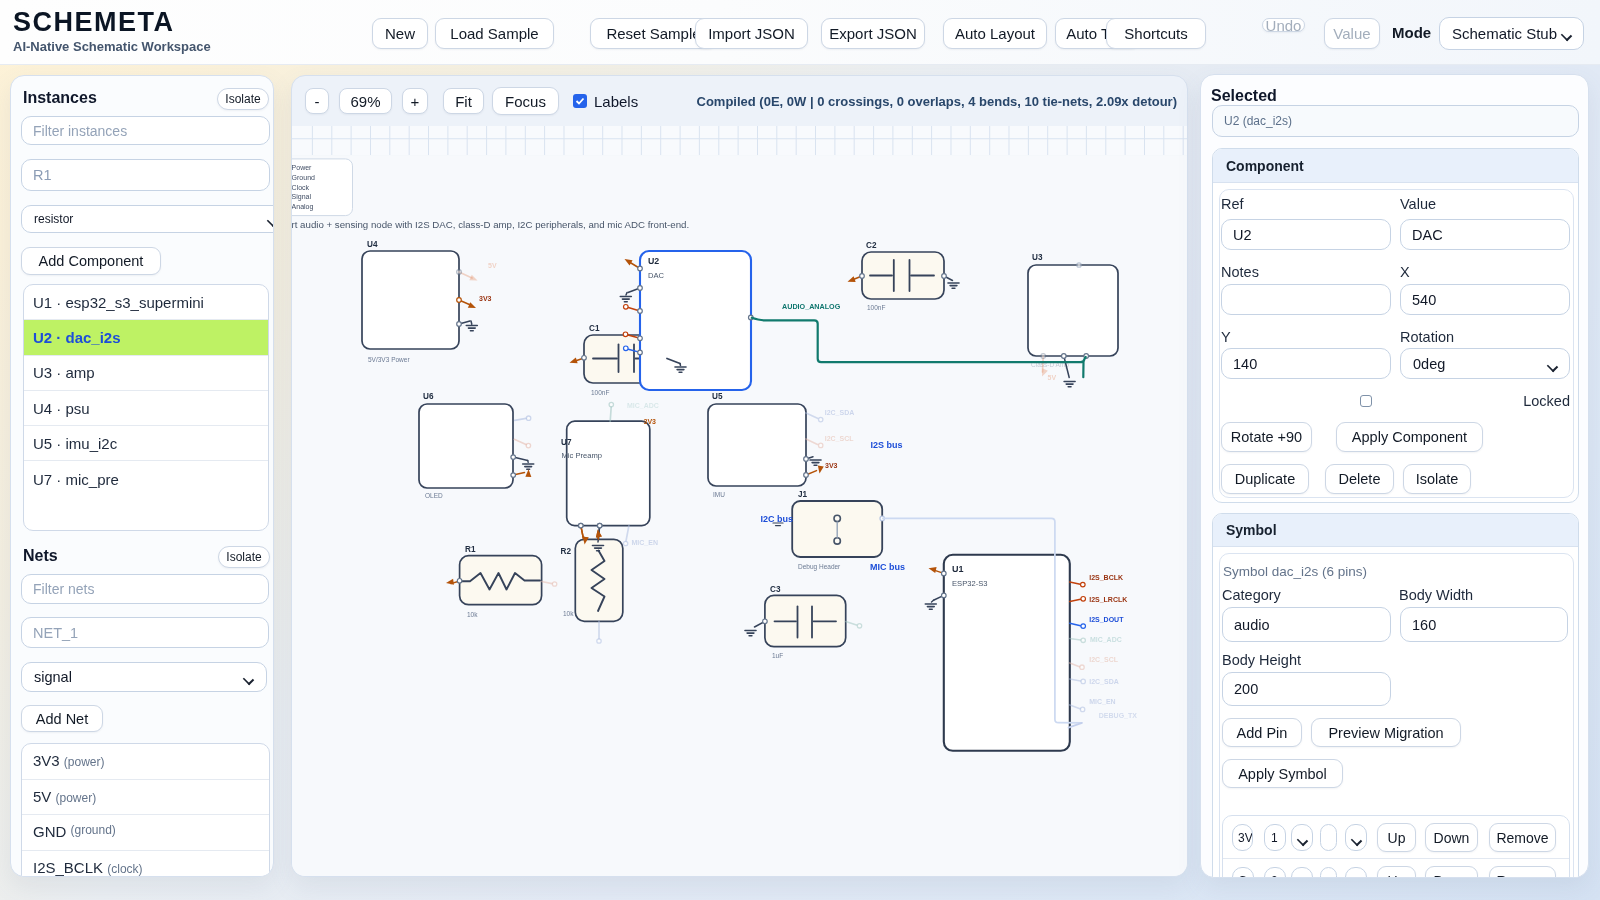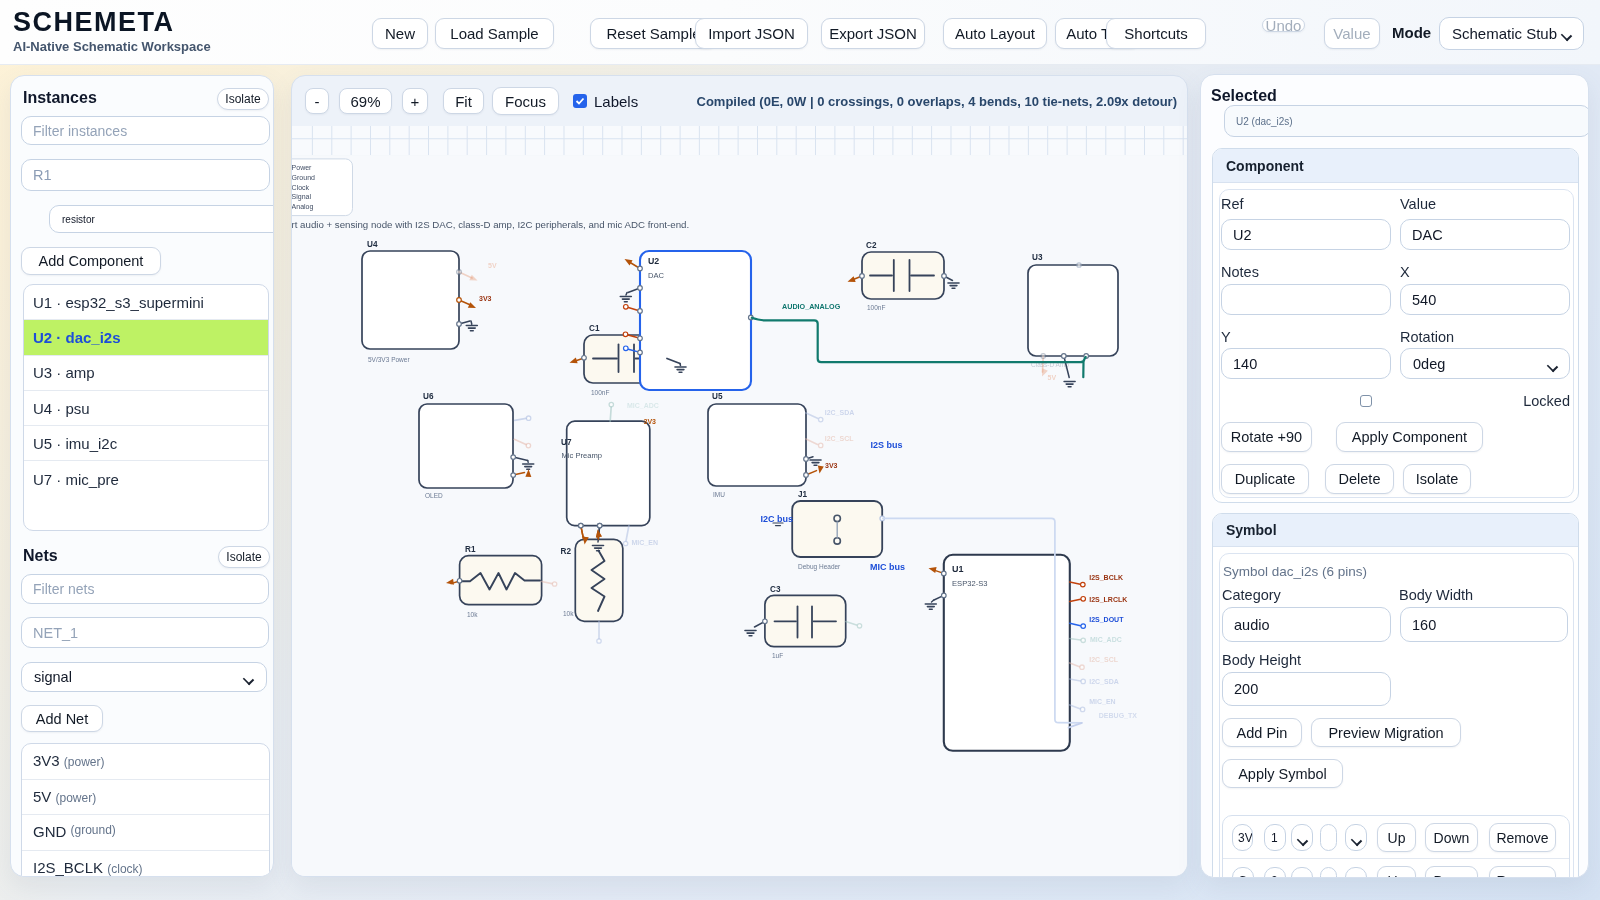--- a/index.html
+++ b/index.html
@@ -45,21 +45,21 @@
   <div class="abs" style="left:1392px;top:24px;font-size:15px;font-weight:bold;color:#121a26;">Mode</div>
   <div class="sel" style="left:1439px;top:17px;width:145px;height:33px;font-size:15px;">Schematic Stub
     <span class="chev" style="right:12px;top:12px;"></span></div>
 </div>
 
 <div id="lsb" class="panel" style="left:10px;top:75px;width:264px;height:802px;">
   <div class="abs" style="left:12px;top:13px;font-size:16px;font-weight:bold;color:#0f172a;">Instances</div>
   <div class="btn" style="left:206px;top:12px;width:52px;height:22px;font-size:12px;border-radius:11px;">Isolate</div>
   <div class="inp ph" style="left:10px;top:40px;width:249px;height:29px;font-size:14px;">Filter instances</div>
   <div class="inp" style="left:10px;top:83px;width:249px;height:32px;font-size:14.5px;color:#8b9cb5;">R1</div>
-  <div class="sel" style="left:10px;top:129px;width:270px;height:28px;font-size:10px;margin-left:28px;">resistor
+  <div class="sel" style="left:10px;top:129px;width:270px;height:28px;font-size:12px;">resistor
     <span class="chev" style="right:13px;top:10px;"></span></div>
   <div class="btn" style="left:10px;top:171px;width:140px;height:28px;font-size:14.5px;">Add Component</div>
   <div class="abs" style="left:12px;top:208px;width:246px;height:247px;background:#fff;border:1px solid #cfd9e8;border-radius:10px;overflow:hidden;">
     <div style="height:35.3px;display:flex;align-items:center;padding-left:9px;font-size:15px;color:#1e293b;border-bottom:1px solid #e5eaf1;">U1 · esp32_s3_supermini</div>
     <div style="height:35.3px;display:flex;align-items:center;padding-left:9px;font-size:15px;color:#1d4ed8;font-weight:bold;background:#bef264;border-bottom:1px solid #e5eaf1;">U2 · dac_i2s</div>
     <div style="height:35.3px;display:flex;align-items:center;padding-left:9px;font-size:15px;color:#1e293b;border-bottom:1px solid #e5eaf1;">U3 · amp</div>
     <div style="height:35.3px;display:flex;align-items:center;padding-left:9px;font-size:15px;color:#1e293b;border-bottom:1px solid #e5eaf1;">U4 · psu</div>
     <div style="height:35.3px;display:flex;align-items:center;padding-left:9px;font-size:15px;color:#1e293b;border-bottom:1px solid #e5eaf1;">U5 · imu_i2c</div>
     <div style="height:35.3px;display:flex;align-items:center;padding-left:9px;font-size:15px;color:#1e293b;">U7 · mic_pre</div>
   </div>
@@ -397,21 +397,21 @@
       <circle cx="598.7" cy="524.6" r="2.3" fill="#fff" stroke="#64748b" stroke-width="1.2" opacity="1.0"></circle>
       <text x="869.5" y="446.5" font-size="9" font-weight="bold" fill="#1d4ed8" opacity="1.0" text-anchor="start">I2S bus</text>
       <path d="M749.8,316.5 C757,318.8 759,319.3 764,319.3 L813.3,319.3 Q816.7,319.3 816.7,322.7 L816.7,357.8 Q816.7,361.2 820.1,361.2 L1079.3,361.2 Q1082.8,361.2 1083.4,358.2 L1085.2,355.2" fill="none" stroke="#117a6d" stroke-width="2.2"></path>
       <line x1="1082.5" y1="361.2" x2="1082.3" y2="376.2" stroke="#117a6d" stroke-width="2.2" opacity="1.0" stroke-linecap="round"></line>
       <path d="M881.2,517.4 L1050.4,517.4 Q1053.9,517.4 1053.9,520.9 L1053.9,718.2 Q1053.9,721.7 1057.4,721.7 L1081,721.9" fill="none" stroke="#ccd9f1" stroke-width="1.7"></path>
       <line x1="1081" y1="721.9" x2="1067.5" y2="726.6" stroke="#c3cfec" stroke-width="1.7" stroke-linecap="round"></line>
   </svg>
 </div>
 <div id="rsb" class="panel" style="left:1200px;top:74px;width:389px;height:804px;background:#fcfdff;">
   <div class="abs" style="left:10px;top:12px;font-size:16px;font-weight:bold;color:#0f172a;">Selected</div>
-  <div class="inp" style="left:23px;top:30px;width:367px;height:32px;font-size:10px;color:#5c708a;background:#f7fafd;">U2 (dac_i2s)</div>
+  <div class="inp" style="left:11px;top:30px;width:367px;height:32px;font-size:12px;color:#5c708a;background:#f7fafd;">U2 (dac_i2s)</div>
 
   <div class="abs" style="left:11px;top:73px;width:367px;height:355px;background:#fff;border:1px solid #cfdceb;border-radius:10px;">
     <div class="abs" style="left:0;top:0;width:100%;height:34px;background:#e8f0fb;border-bottom:1px solid #d8e2f0;border-radius:9px 9px 0 0;"></div>
     <div class="abs" style="left:13px;top:9px;font-size:14px;font-weight:bold;color:#16202e;">Component</div>
     <div class="abs" style="left:6px;top:40px;width:355px;height:309px;border:1px solid #dbe4f1;border-radius:10px;"></div>
   </div>
   <div class="lbl" style="left:20px;top:121px;font-size:14.5px;">Ref</div>
   <div class="lbl" style="left:199px;top:121px;font-size:14.5px;">Value</div>
   <div class="inp" style="left:20px;top:144px;width:170px;height:31px;font-size:14.5px;">U2</div>
   <div class="inp" style="left:199px;top:144px;width:170px;height:31px;font-size:14.5px;">DAC</div>

